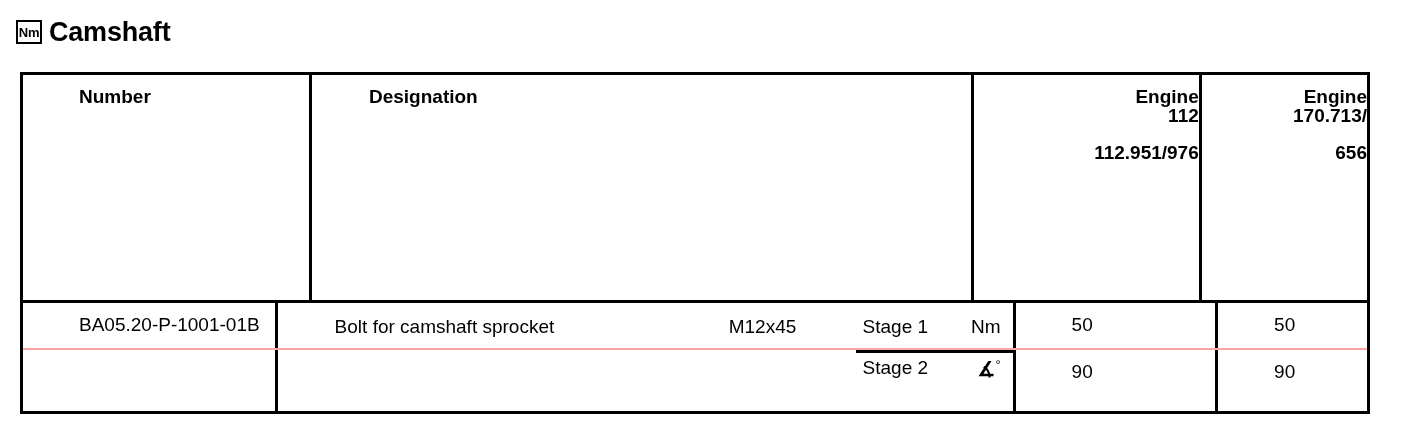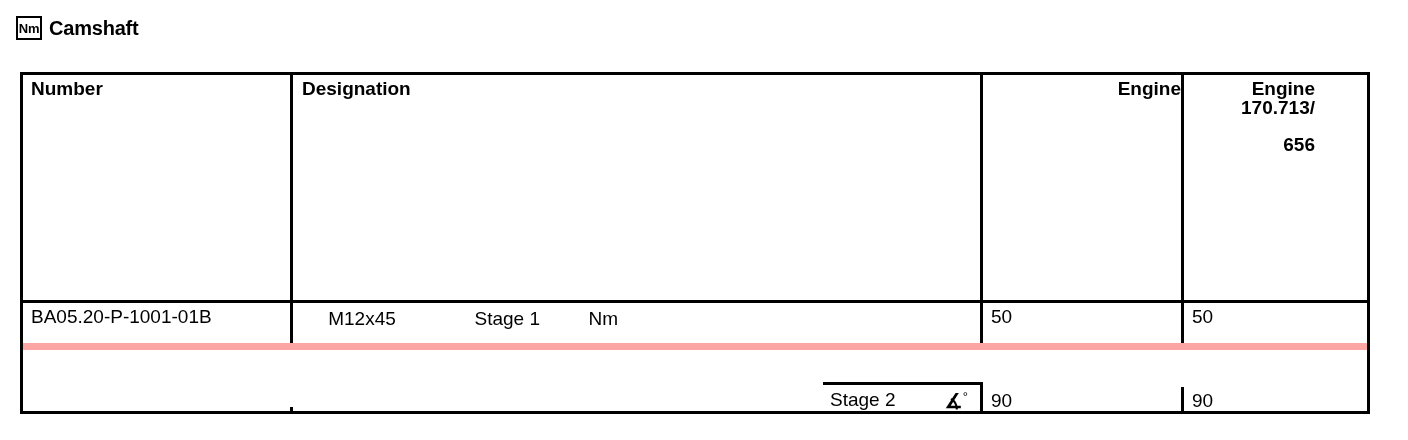--- a/index.html
+++ b/index.html
@@ -33,21 +33,21 @@
     display: flex;
     align-items: center;
     justify-content: center;
     font-weight: bold;
     font-size: 13px;
     line-height: 1;
     letter-spacing: -0.3px;
   }
   #title-text {
     font-weight: bold;
-    font-size: 20px;
+    font-size: 27px;
     letter-spacing: -0.2px;
     margin-top: 1px;
   }
 
   
   #spec-table {
     position: absolute;
     left: 20px;
     top: 72px;
     width: 1350px;
@@ -55,27 +55,28 @@
     border: 3px solid #000;
     box-sizing: border-box;
   }
 
   .tbl-row {
     display: flex;
     box-sizing: border-box;
     width: 100%;
   }
   #header-row   { height: 228px; border-bottom: 3px solid #000; }
-  #stage1-row   { height: 47px;  border-bottom: 7px solid #fca5a5; }
-  #stage2-row   { height: 61px; align-items: flex-end; }
+  #stage1-row   { height: 47px;  border-bottom: 2px solid #fca5a5; }
+  #stage2-row   { height: 61px; }
 
   .cell {
     box-sizing: border-box;
     position: relative;
-    padding: 4px 0 0 8px;
+    padding: 12px 0 0 8px;
+    margin-left: 48px;
   }
   .col-number      { width: 270px; border-right: 3px solid #000; }
   .col-designation { width: 690px; border-right: 3px solid #000; padding-left: 9px; }
   .col-engine-a    { width: 201px; border-right: 3px solid #000; }
   .col-engine-b    { width: 131px; }
 
   .hdr {
     font-weight: bold;
     font-size: 19px;
     line-height: 1.0;
@@ -137,34 +138,37 @@
 
   <div class="tbl-row" id="header-row">
     <div class="cell col-number">
       <span class="hdr">Number</span>
     </div>
     <div class="cell col-designation">
       <span class="hdr">Designation</span>
     </div>
     <div class="cell col-engine-a">
       <span class="hdr hdr-line">Engine</span>
+      <span class="hdr hdr-line">112</span>
+      <span class="hdr hdr-line hdr-gap">112.951/976</span>
     </div>
     <div class="cell col-engine-b">
       <span class="hdr hdr-line">Engine</span>
       <span class="hdr hdr-line">170.713/</span>
       <span class="hdr hdr-line hdr-gap">656</span>
     </div>
   </div>
 
   <div class="tbl-row" id="stage1-row">
     <div class="cell col-number">
       <span class="body-txt">BA05.20-P-1001-01B</span>
     </div>
     <div class="cell col-designation">
       <div class="desig-inner">
+        <span class="body-txt desig-name">Bolt for camshaft sprocket</span>
         <span class="body-txt desig-size">M12x45</span>
         <span class="body-txt desig-stage">Stage 1</span>
         <span class="body-txt desig-unit">Nm</span>
       </div>
     </div>
     <div class="cell col-engine-a">
       <span class="body-txt">50</span>
     </div>
     <div class="cell col-engine-b">
       <span class="body-txt">50</span>

